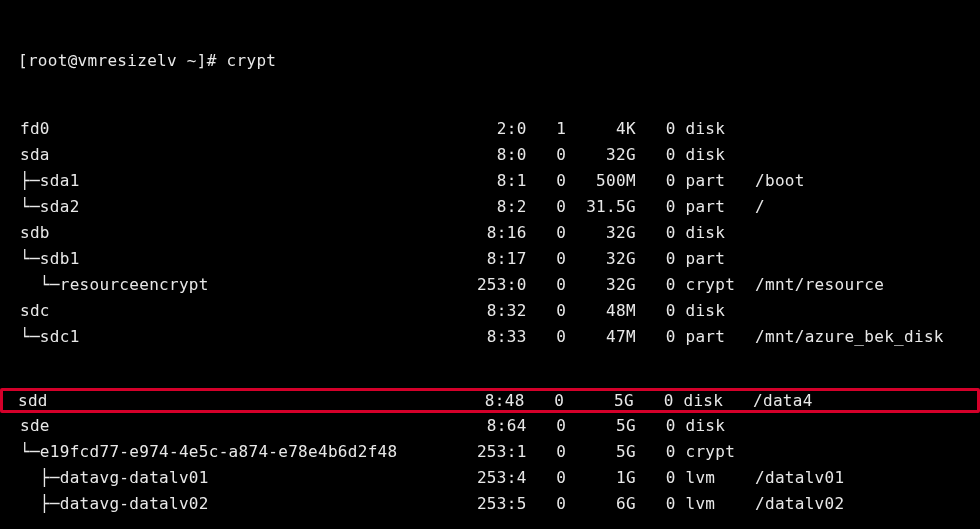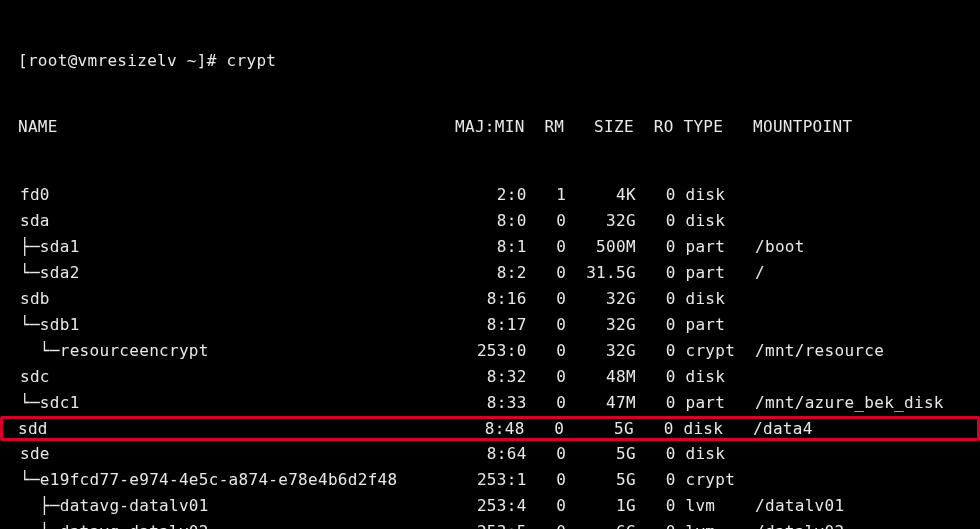--- a/index.html
+++ b/index.html
@@ -23,22 +23,22 @@
     padding-left: 18px;
     position: relative;
     border: 2px solid transparent;
     border-radius: 2px;
     box-sizing: border-box;
   }
   .row.highlight {
     border: 3px solid #d4002a;
     padding-left: 15px;
     line-height: 19px;
+    margin-top: 38px;
   }
 </style>
 </head>
 <body>
 
 <div class="terminal">
   <div class="prompt-line">[root@vmresizelv ~]# crypt</div>
-  <div class="header-line">NAME                                        MAJ:MIN  RM   SIZE  RO TYPE   MOUNTPOINT</div>
   <div id="rows"><div class="row">fd0                                             2:0   1     4K   0 disk   </div><div class="row">sda                                             8:0   0    32G   0 disk   </div><div class="row">├─sda1                                          8:1   0   500M   0 part   /boot</div><div class="row">└─sda2                                          8:2   0  31.5G   0 part   /</div><div class="row">sdb                                            8:16   0    32G   0 disk   </div><div class="row">└─sdb1                                         8:17   0    32G   0 part   </div><div class="row">  └─resourceencrypt                           253:0   0    32G   0 crypt  /mnt/resource</div><div class="row">sdc                                            8:32   0    48M   0 disk   </div><div class="row">└─sdc1                                         8:33   0    47M   0 part   /mnt/azure_bek_disk</div><div class="row highlight">sdd                                            8:48   0     5G   0 disk   /data4</div><div class="row">sde                                            8:64   0     5G   0 disk   </div><div class="row">└─e19fcd77-e974-4e5c-a874-e78e4b6d2f48        253:1   0     5G   0 crypt  </div><div class="row">  ├─datavg-datalv01                           253:4   0     1G   0 lvm    /datalv01</div><div class="row">  ├─datavg-datalv02                           253:5   0     6G   0 lvm    /datalv02</div></div>
 </div>
 
 </body></html>

